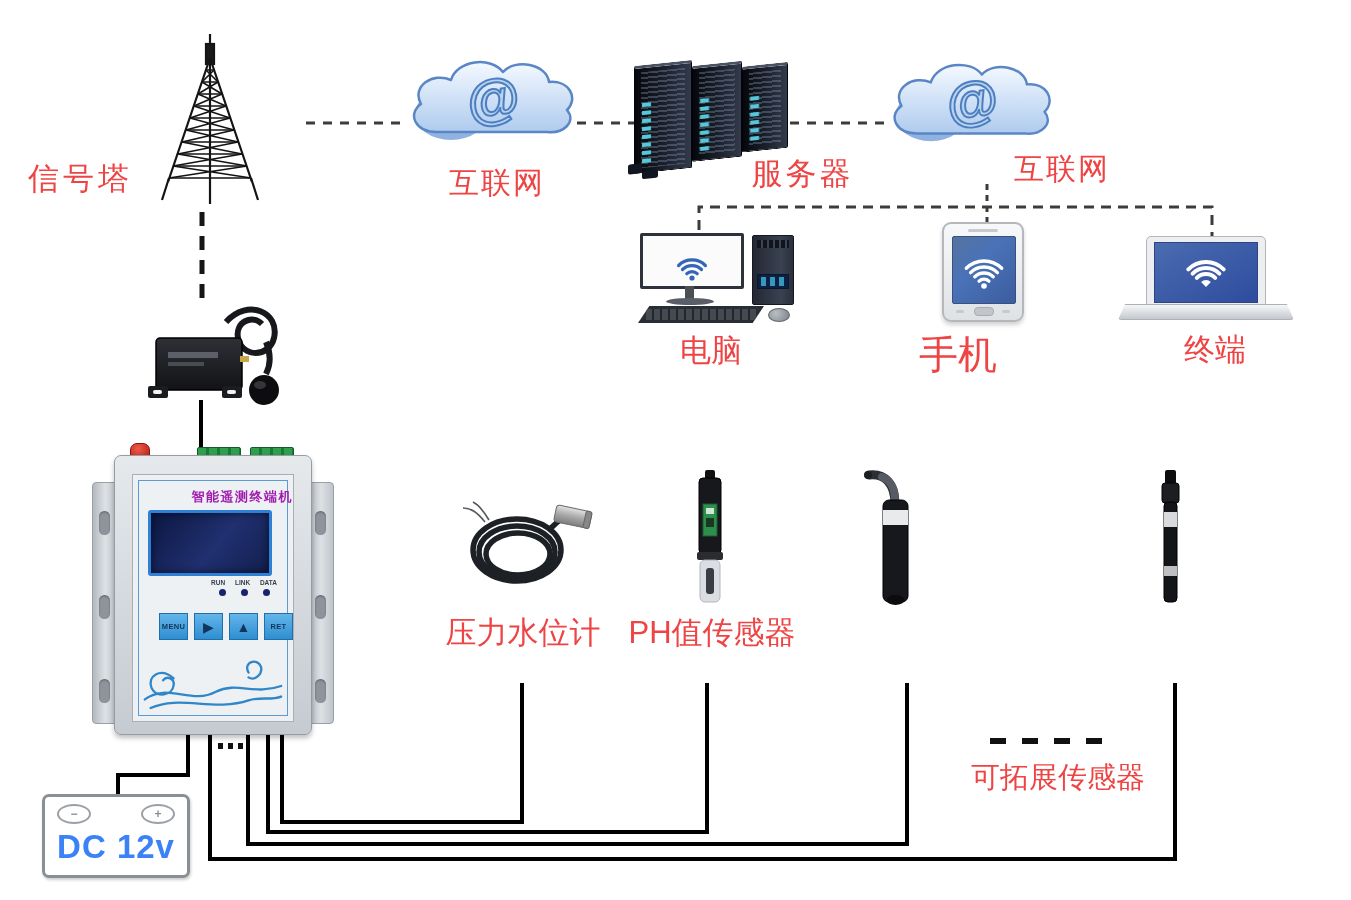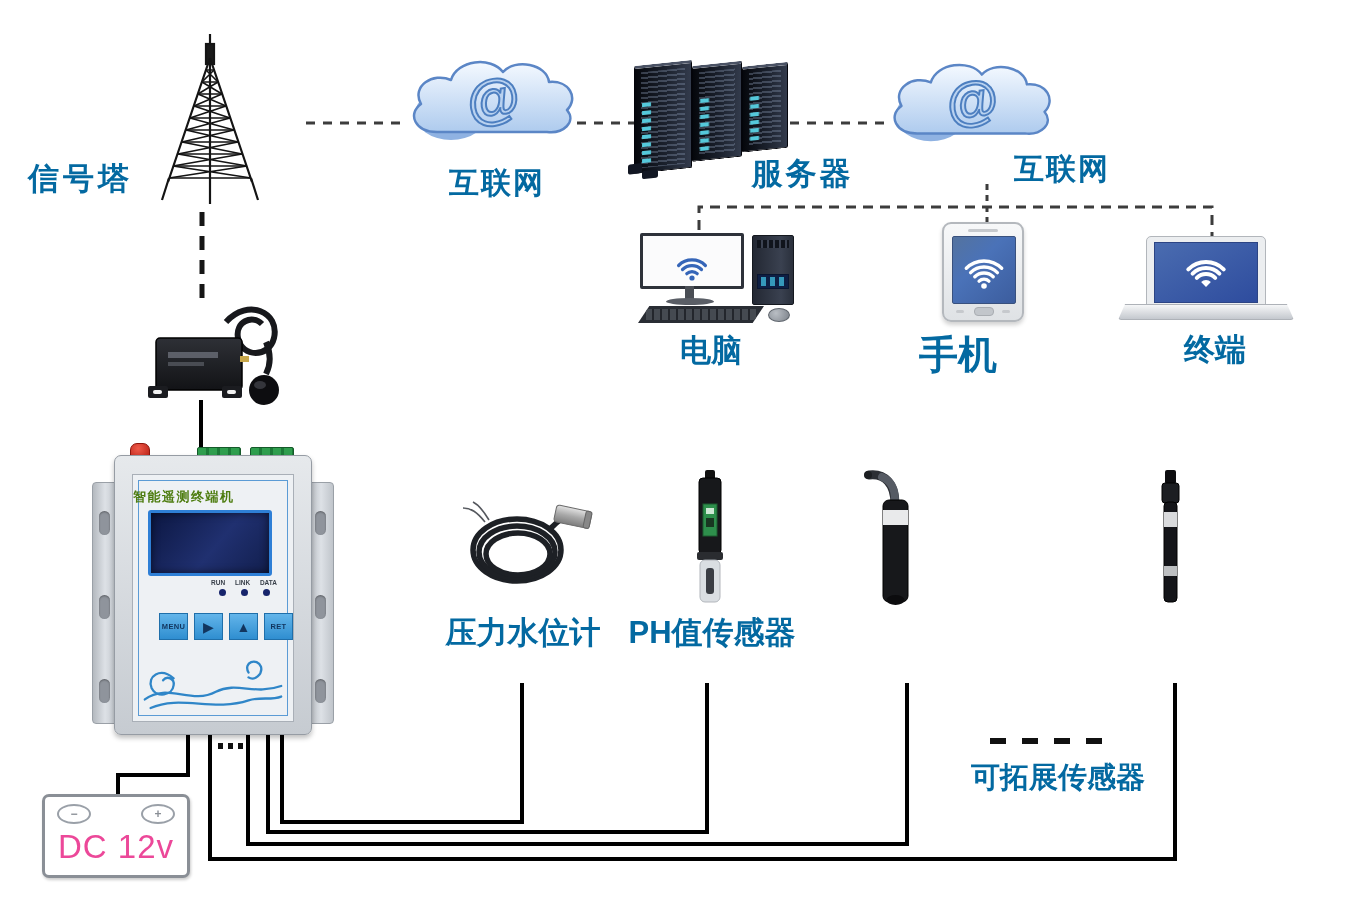--- a/index.html
+++ b/index.html
@@ -1,20 +1,20 @@
 <!DOCTYPE html>
 <html><head>
 <meta charset="utf-8">
 <style>
   html,body{margin:0;padding:0;background:#ffffff;}
   .stage{position:relative;width:1351px;height:900px;background:#fff;overflow:hidden;
          font-family:"Liberation Sans","DejaVu Sans",sans-serif;}
   .abs{position:absolute;}
   svg{display:block;}
-  .lbl{position:absolute;font-weight:bold;color:#0369a1;text-align:center;line-height:1.15;}
+  .lbl{position:absolute;font-weight:normal;color:#ef4444;text-align:center;line-height:1.15;}
 
   
   .server-row{position:absolute;transform:skewY(-6deg);transform-origin:left bottom;}
   .srv{position:absolute;background:linear-gradient(90deg,#05070c,#1b212d 55%,#333b4c);
        border:1px solid #03040a;border-top:3px solid #4a5264;border-radius:2px;}
   .srv::before{content:"";position:absolute;inset:4px 6px;
        background:repeating-linear-gradient(180deg,rgba(130,145,170,.38) 0 2px,transparent 2px 5px);}
   .srv::after{content:"";position:absolute;left:7px;top:34%;width:9px;height:58%;
        background:repeating-linear-gradient(180deg,#55c8da 0 4px,transparent 4px 8px);
        filter:blur(.3px);}
@@ -61,41 +61,41 @@
   .kh{position:absolute;left:6px;width:11px;height:24px;background:#8f949c;border-radius:6px;
       box-shadow:inset 0 1px 2px rgba(0,0,0,.35);}
   .dcase{position:absolute;background:linear-gradient(180deg,#e6e9ec,#c6cbd1);
          border:1px solid #969ca4;border-radius:7px;box-shadow:0 3px 5px rgba(0,0,0,.25);}
   .ant-red{position:absolute;background:radial-gradient(circle at 40% 30%,#ef5a4a,#b51d12);
          border:1px solid #8e150c;border-radius:7px 7px 4px 4px;}
   .tblock{position:absolute;background:repeating-linear-gradient(90deg,#2f9e4e 0 8px,#1c7a38 8px 11px);
          border:1px solid #155a2a;border-radius:2px;}
   .panel{position:absolute;background:#eef1f4;border:1px solid #a9afb7;}
   .panel::before{content:"";position:absolute;inset:5px;border:1.5px solid #5b9bd5;pointer-events:none;}
-  .dev-title{position:absolute;width:100%;text-align:left;font-size:13px;font-weight:bold;
-         color:#4d7c0f;letter-spacing:1.5px;}
+  .dev-title{position:absolute;width:100%;text-align:right;font-size:13px;font-weight:bold;
+         color:#a21caf;letter-spacing:1.5px;}
   .lcd{position:absolute;background:linear-gradient(130deg,#0c1742,#203070 55%,#121f4e);
          border:3px solid #2e7fd6;border-radius:3px;box-shadow:inset 0 0 8px rgba(0,0,0,.6);}
   .led-block{position:absolute;}
   .led-labels{display:flex;justify-content:space-between;font-size:6.5px;font-weight:bold;color:#39404a;}
   .led-dots{display:flex;justify-content:space-around;margin-top:3px;}
   .led-dot{width:7px;height:7px;border-radius:50%;background:#16246b;}
   .btn-row{position:absolute;display:flex;gap:6px;}
   .dbtn{width:27px;height:25px;border-radius:0;border:1px solid #1f6faa;
         background:linear-gradient(#63b5ea,#2f8ed0);color:#12355e;font-weight:bold;
         display:flex;align-items:center;justify-content:center;}
   .dbtn.txt{font-size:7.5px;letter-spacing:.3px;}
   .dbtn.glyph{font-size:14px;}
 
   
   .battery{position:absolute;background:#fff;border:3px solid #8a8f96;border-radius:7px;
            box-shadow:1px 2px 3px rgba(0,0,0,.2);}
   .term{position:absolute;width:30px;height:16px;border:2px solid #9aa0a8;border-radius:50%;
         color:#8a8f96;font-weight:bold;font-size:12px;display:flex;align-items:center;justify-content:center;}
-  .dc-label{position:absolute;width:100%;text-align:center;font-size:33px;font-weight:normal;color:#ec4899;
+  .dc-label{position:absolute;width:100%;text-align:center;font-size:33px;font-weight:bold;color:#3b82f6;
         letter-spacing:1px;}
 </style>
 </head>
 <body>
 
 <div class="stage">
 
   <svg class="abs" style="left:0;top:0;" width="1351" height="900" viewBox="0 0 1351 900">
 
     <path d="M306 123 H404" fill="none" stroke="#3c3c3c" stroke-width="3" stroke-dasharray="9 8"></path>

